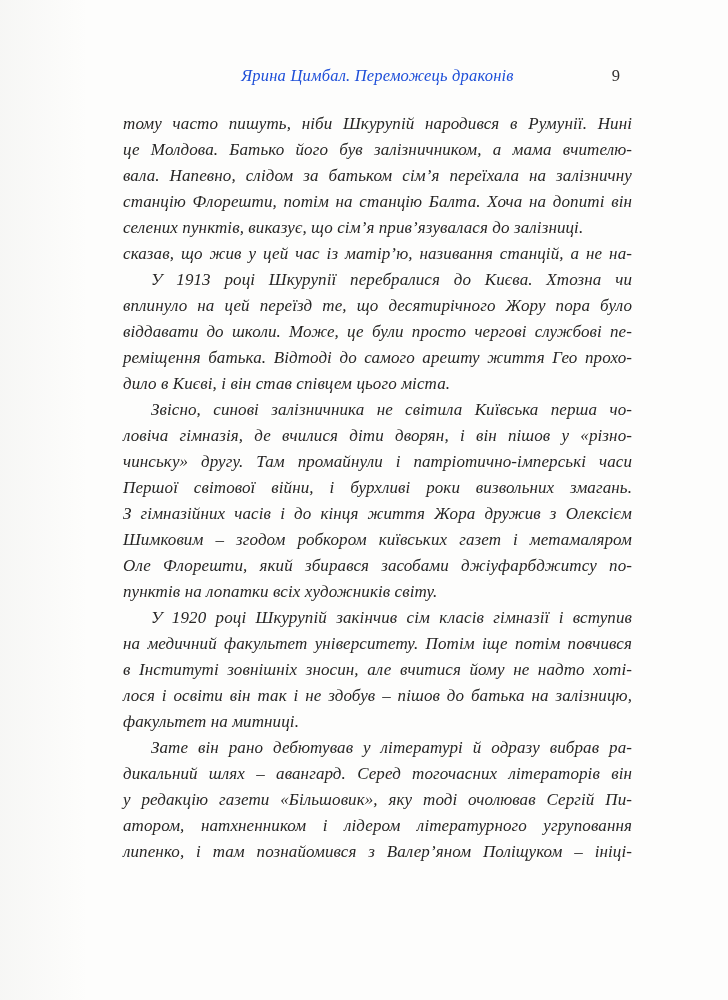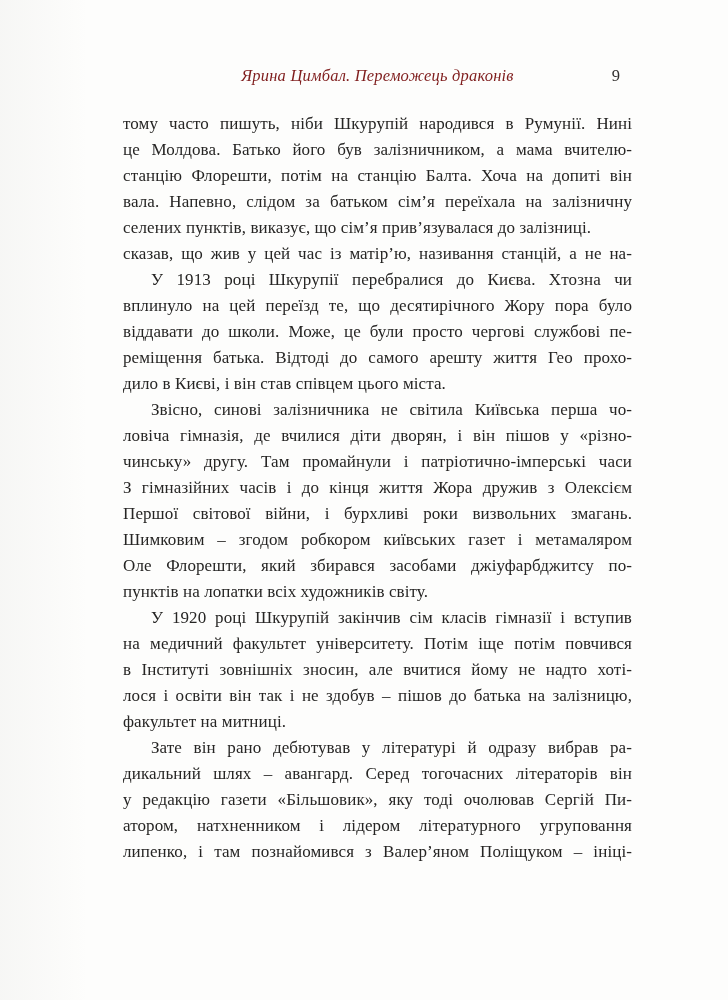--- a/index.html
+++ b/index.html
@@ -33,38 +33,39 @@
     top: 63px;
     width: 509px;
     height: 26px;
   }
   .running-title {
     display: block;
     text-align: center;
     font-style: italic;
     font-size: 16.5px;
     letter-spacing: 0.2px;
-    color: #7f1d1d;
+    color: #1d4ed8;
     line-height: 26px;
   }
   .page-number {
     position: absolute;
     right: 12px;
     top: 0;
     font-size: 16.5px;
     color: #33312f;
     line-height: 26px;
   }
 
   .body-text {
     position: absolute;
     left: 123px;
     top: 111px;
     width: 509px;
     font-size: 17px;
+    font-style: italic;
   }
   .para { margin: 0; }
   .line {
     line-height: 26px;
     white-space: nowrap;
     text-align: justify;
     text-align-last: justify;
     letter-spacing: 0.1px;
   }
   .line.last {
@@ -81,38 +82,38 @@
 
   <div class="running-header">
     <span class="running-title">Ярина Цимбал. Переможець драконів</span>
     <span class="page-number">9</span>
   </div>
 
   <div class="body-text">
       <div class="para">
         <div class="line">тому часто пишуть, ніби Шкурупій народився в Румунії. Нині</div>
         <div class="line">це Молдова. Батько його був залізничником, а мама вчителю-</div>
+        <div class="line">вала. Напевно, слідом за батьком сім’я переїхала на залізничну</div>
         <div class="line">станцію Флорешти, потім на станцію Балта. Хоча на допиті він</div>
-        <div class="line">вала. Напевно, слідом за батьком сім’я переїхала на залізничну</div>
         <div class="line last">селених пунктів, виказує, що сім’я прив’язувалася до залізниці.</div>
         <div class="line">сказав, що жив у цей час із матір’ю, називання станцій, а не на-</div>
       </div>
       <div class="para indent">
         <div class="line">У 1913 році Шкурупії перебралися до Києва. Хтозна чи</div>
         <div class="line">вплинуло на цей переїзд те, що десятирічного Жору пора було</div>
         <div class="line">віддавати до школи. Може, це були просто чергові службові пе-</div>
         <div class="line">реміщення батька. Відтоді до самого арешту життя Гео прохо-</div>
         <div class="line last">дило в Києві, і він став співцем цього міста.</div>
       </div>
       <div class="para indent">
         <div class="line">Звісно, синові залізничника не світила Київська перша чо-</div>
         <div class="line">ловіча гімназія, де вчилися діти дворян, і він пішов у «різно-</div>
         <div class="line">чинську» другу. Там промайнули і патріотично-імперські часи</div>
+        <div class="line">Першої світової війни, і бурхливі роки визвольних змагань.</div>
         <div class="line">З гімназійних часів і до кінця життя Жора дружив з Олексієм</div>
-        <div class="line">Першої світової війни, і бурхливі роки визвольних змагань.</div>
         <div class="line">Шимковим – згодом робкором київських газет і метамаляром</div>
         <div class="line">Оле Флорешти, який збирався засобами джіуфарбджитсу по-</div>
         <div class="line last">пунктів на лопатки всіх художників світу.</div>
       </div>
       <div class="para indent">
         <div class="line">У 1920 році Шкурупій закінчив сім класів гімназії і вступив</div>
         <div class="line">на медичний факультет університету. Потім іще потім повчився</div>
         <div class="line">в Інституті зовнішніх зносин, але вчитися йому не надто хоті-</div>
         <div class="line">лося і освіти він так і не здобув – пішов до батька на залізницю,</div>
         <div class="line last">факультет на митниці.</div>

